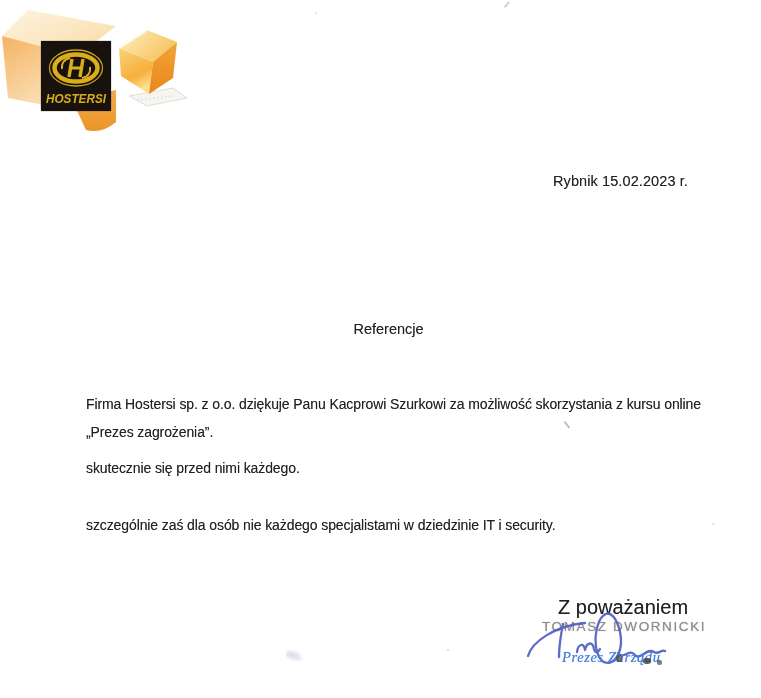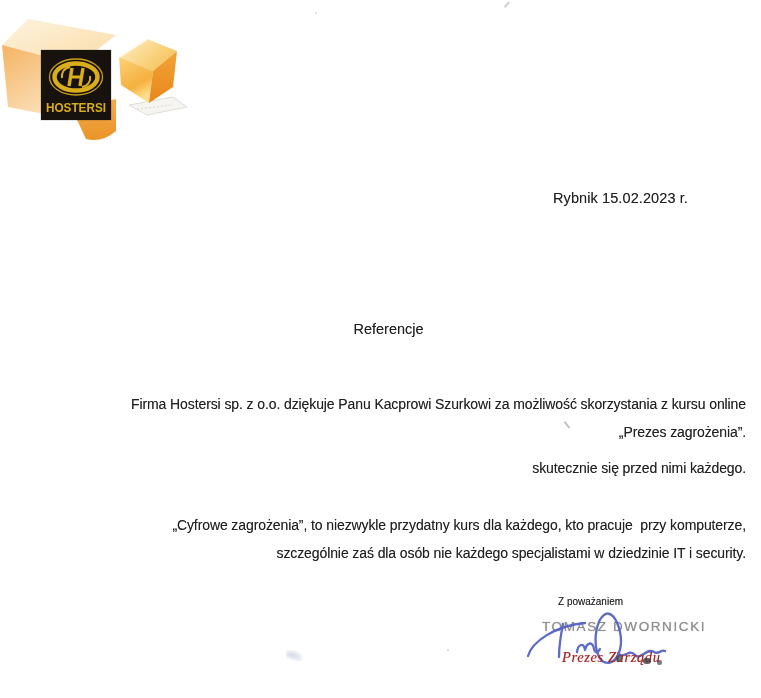--- a/index.html
+++ b/index.html
@@ -9,68 +9,68 @@
     width: 761px;
     height: 698px;
     background: #ffffff;
     overflow: hidden;
     font-family: "Liberation Sans", sans-serif;
     color: #212121;
   }
   .doc-text { text-shadow: 0 0 0.5px rgba(40,40,40,0.45); }
 
   
-  .logo-area { position: absolute; left: 0; top: 13px; width: 230px; height: 150px; }
+  .logo-area { position: absolute; left: 0; top: 4px; width: 230px; height: 150px; font-style: italic; }
   .bg-cube   { position: absolute; left: 2px;  top: 6px; }
   .logo-square {
     position: absolute; left: 41px; top: 37px;
     width: 70px; height: 70px;
     background: #17120d;
     box-shadow: 0 0 1px rgba(0,0,0,.6);
   }
   .gloss-cube { position: absolute; left: 111px; top: 24px; }
 
   
   .date-line {
-    position: absolute; top: 190px; right: 73px;
+    position: absolute; top: 173px; right: 73px;
     font-size: 14.5px; letter-spacing: 0.1px;
   }
   .letter-title {
     position: absolute; top: 321px; left: 0; right: 0;
     text-align: center; font-size: 14.5px;
     transform: translateX(8px);
   }
-  .paragraph { position: absolute; left: 86px; width: 660px; text-align: right; }
+  .paragraph { position: absolute; left: 86px; width: 660px; }
   .para-1 { top: 390px; }
   .para-2 { top: 454px; }
   .para-3 { top: 511px; }
   .para-line {
     white-space: pre;
     font-size: 14px;
     line-height: 28px;
     letter-spacing: -0.1px;
   }
 
   
   .closing {
     position: absolute; left: 558px; top: 596px;
-    font-size: 10px;
+    font-size: 20px;
   }
   .stamp-name {
     position: absolute; left: 542px; top: 619px;
     font-size: 13.5px; letter-spacing: 1.6px;
     color: #8f8f8f;
     text-shadow: 0 0 1px rgba(145,145,145,0.85);
   }
   .stamp-role {
     position: absolute; left: 562px; top: 649px;
     font-family: "Liberation Serif", serif;
     font-style: italic;
     font-size: 14.5px; letter-spacing: 0.6px;
-    color: #b91c1c;
+    color: #3b82f6;
     text-shadow: 0 0 0.8px rgba(120,120,120,0.8);
   }
   .signature-svg { position: absolute; left: 498px; top: 606px; }
 
   
   .speck { position: absolute; pointer-events: none; }
   .spk-tick1 { left: 566px; top: 421px; width: 1.5px; height: 8px; background:#8a8a8a; transform: rotate(-38deg); opacity:.55; }
   .spk-blue  { left: 286px; top: 650px; width: 16px; height: 11px;
                background: radial-gradient(ellipse at 30% 40%, rgba(120,140,190,.45), rgba(120,140,190,0) 60%),
                            radial-gradient(ellipse at 70% 70%, rgba(150,165,200,.4), rgba(150,165,200,0) 55%);
@@ -159,21 +159,20 @@
   <div class="paragraph para-1">
     <div class="para-line doc-text">Firma Hostersi sp. z o.o. dziękuje Panu Kacprowi Szurkowi za możliwość skorzystania z kursu online</div>
     <div class="para-line doc-text">„Prezes zagrożenia”.</div>
   </div>
 
   <div class="paragraph para-2">
     <div class="para-line doc-text">skutecznie się przed nimi każdego.</div>
   </div>
 
   <div class="paragraph para-3">
-    <div class="para-line doc-text">„Cyfrowe zagrożenia”, to niezwykle przydatny kurs dla każdego, kto pracuje  przy komputerze,</div>
     <div class="para-line doc-text">szczególnie zaś dla osób nie każdego specjalistami w dziedzinie IT i security.</div>
   </div>
 
   <div class="closing doc-text">Z poważaniem</div>
 
   <div class="stamp-name">TOMASZ DWORNICKI</div>
 
   <svg class="signature-svg" width="185" height="68" viewBox="0 0 185 68">
     <g fill="none" stroke="#4f5fc2" stroke-width="2.3" stroke-linecap="round" stroke-linejoin="round" opacity="0.92">
       <path d="M 30,50 C 34,36 56,20 87,17"></path>

